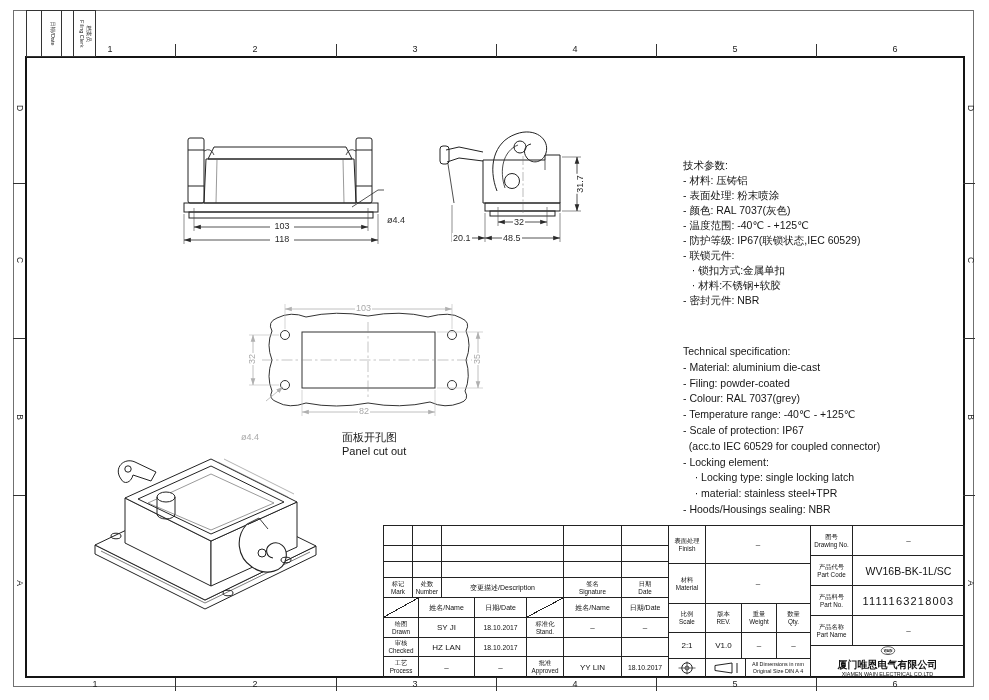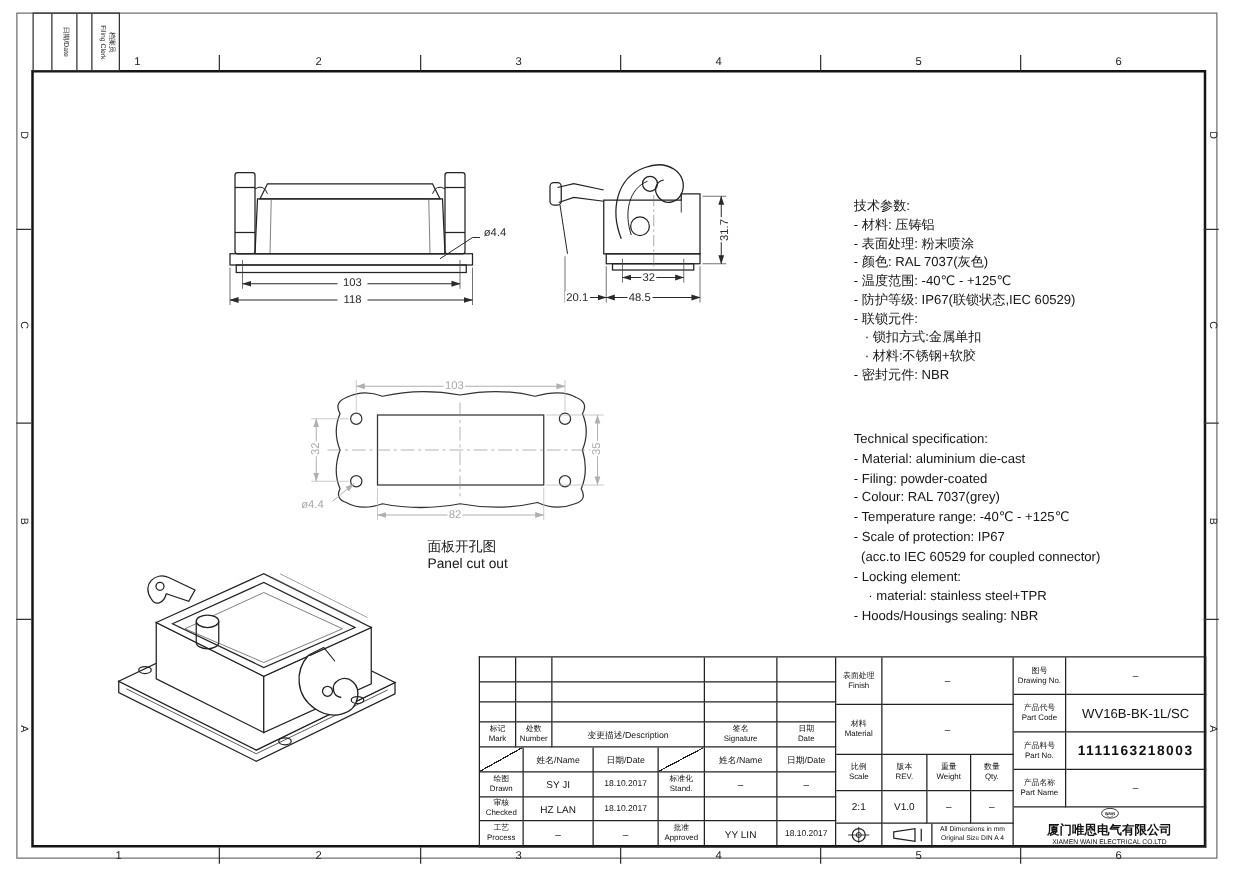--- a/index.html
+++ b/index.html
@@ -17,32 +17,32 @@
   .filing{position:absolute;left:26px;top:10px;width:70px;height:47px;border:1px solid #333;box-sizing:border-box;display:flex;}
   .filing .fcell{border-right:1px solid #333;height:100%;display:flex;align-items:center;justify-content:center;overflow:visible;}
   .filing .fcell:last-child{border-right:none;}
   .fil-rot{transform:rotate(90deg);white-space:nowrap;font-size:5.5px;line-height:1.25;text-align:center;color:#222;}
   
   .note-line{white-space:pre;font-size:10.5px;color:#161616;}
   .notes-cn .note-line{height:15px;line-height:15px;}
   .notes-en .note-line{height:15.8px;line-height:15.8px;}
   
   .dim{position:absolute;font-size:9px;color:#2a2a2a;background:#fff;padding:0 1px;white-space:nowrap;}
-  .dim.nobg{background:transparent;}
+  .dim.nobg{background:transparent;margin-top:34px;}
   .dim.gray{color:#a9a9a9;background:#fff;}
   .rotccw{transform:rotate(-90deg);transform-origin:center;}
   .caption{position:absolute;font-size:11px;color:#161616;white-space:nowrap;}
   
   .tblock{position:absolute;left:383px;top:525px;width:581px;height:152px;border-left:1px solid #222;border-top:1px solid #222;box-sizing:content-box;}
   .cell{position:absolute;border-right:1px solid #222;border-bottom:1px solid #222;box-sizing:border-box;
         display:flex;align-items:center;justify-content:center;text-align:center;overflow:hidden;}
   .lab{flex-direction:column;font-size:6.3px;line-height:1.25;color:#111;}
   .val{font-size:8px;color:#111;}
   .val.lg{font-size:10.5px;}
-  .val.num{font-size:11px;letter-spacing:1.2px;font-weight:bold;}
+  .val.num{font-size:11px;letter-spacing:1.2px;}
   .val.sm{font-size:6.8px;}
   .desc-h{font-size:7px;}
   .diag{background:linear-gradient(to bottom right,transparent calc(50% - .5px),#222 calc(50% - .5px),#222 calc(50% + .5px),transparent calc(50% + .5px));}
   .company{flex-direction:column;gap:4px;}
   .company .ctext{display:flex;flex-direction:column;line-height:1.15;}
   .company .cn{font-size:10px;font-weight:bold;white-space:nowrap;}
   .company .en{font-size:5.4px;white-space:nowrap;}
   .dimsnote{flex-direction:column;font-size:5.4px;line-height:1.3;}
   svg{display:block;}
 </style>
@@ -283,20 +283,21 @@
   </div>
   <div class="abs notes-en" style="left:683px;top:344px">
     <div class="note-line">Technical specification:</div>
     <div class="note-line">- Material: aluminium die-cast</div>
     <div class="note-line">- Filing: powder-coated</div>
     <div class="note-line">- Colour: RAL 7037(grey)</div>
     <div class="note-line">- Temperature range: -40℃ - +125℃</div>
     <div class="note-line">- Scale of protection: IP67</div>
     <div class="note-line">  (acc.to IEC 60529 for coupled connector)</div>
     <div class="note-line">- Locking element:</div>
+    <div class="note-line">    · Locking type: single locking latch</div>
     <div class="note-line">    · material: stainless steel+TPR</div>
     <div class="note-line">- Hoods/Housings sealing: NBR</div>
   </div>
 
   <div class="tblock">
 
     <div class="cell" style="left:0;top:0;width:29px;height:20px"></div>
     <div class="cell" style="left:29px;top:0;width:29px;height:20px"></div>
     <div class="cell" style="left:58px;top:0;width:122px;height:20px"></div>
     <div class="cell" style="left:180px;top:0;width:58px;height:20px"></div>

